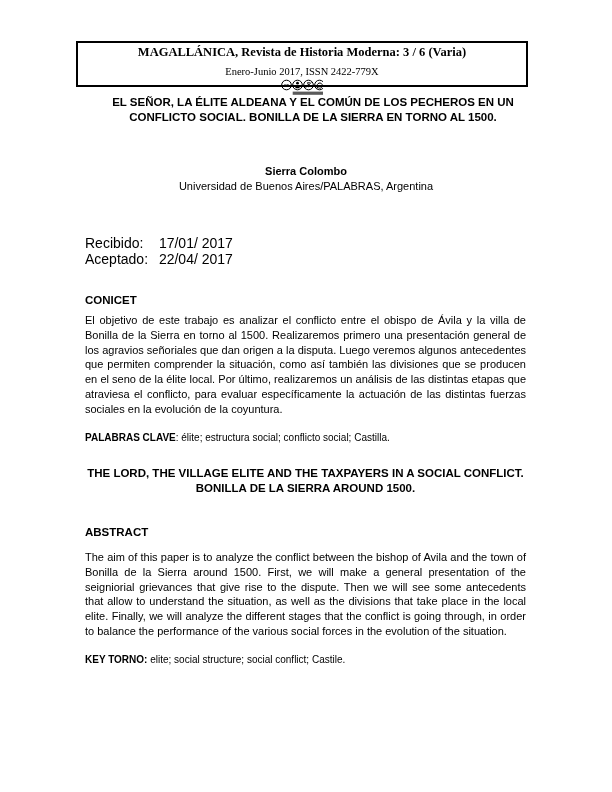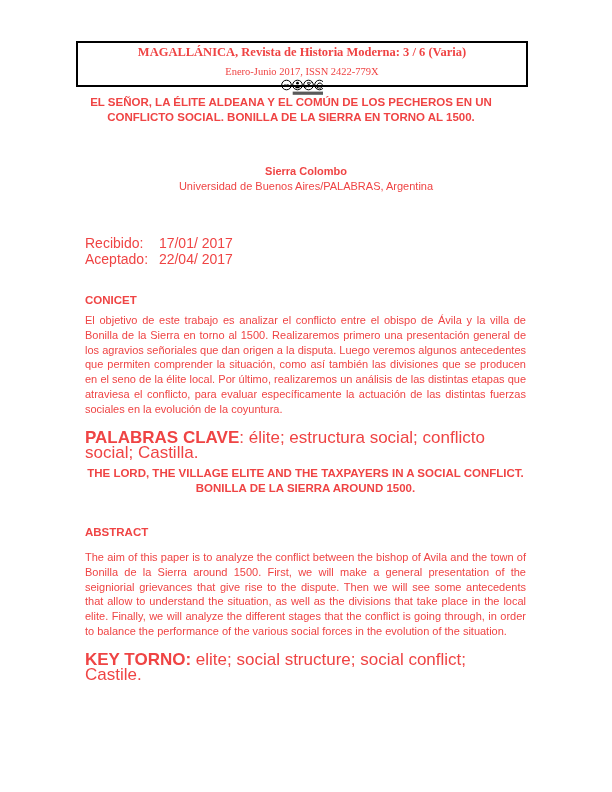--- a/index.html
+++ b/index.html
@@ -6,21 +6,21 @@
     margin: 0;
     padding: 0;
     background: #ffffff;
   }
   .page {
     position: relative;
     width: 612px;
     height: 792px;
     background: #ffffff;
     font-family: "Liberation Sans", sans-serif;
-    color: #ef4444;
+    color: #000000;
     overflow: hidden;
   }
 
   
   .header-box {
     position: absolute;
     left: 76px;
     top: 41px;
     width: 452px;
     height: 46px;
@@ -43,21 +43,21 @@
   .cc-badge {
     display: inline-block;
     margin-top: 1px;
     cursor: pointer;
     line-height: 0;
   }
 
   
   .title-es {
     position: absolute;
-    left: 70px;
+    left: 92px;
     top: 95px;
     width: 442px;
     font-weight: bold;
     font-size: 11.5px;
     line-height: 15px;
     text-align: center;
   }
 
   
   .author-block {
@@ -104,21 +104,21 @@
     text-align: justify;
   }
   .resumen-body { top: 313px; }
   .abstract-body { top: 550px; }
 
   
   .keywords-line {
     position: absolute;
     left: 85px;
     width: 441px;
-    font-size: 17px;
+    font-size: 10px;
     line-height: 15px;
   }
   .keywords-es { top: 430px; }
   .keywords-en { top: 652px; }
   .kw-label { font-weight: bold; }
 
   
   .title-en {
     position: absolute;
     left: 85px;

